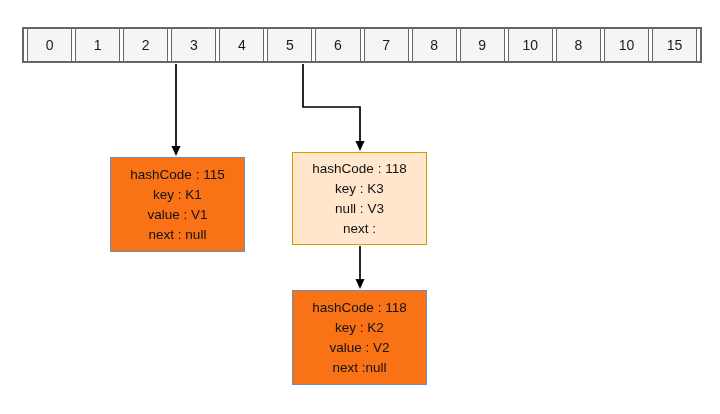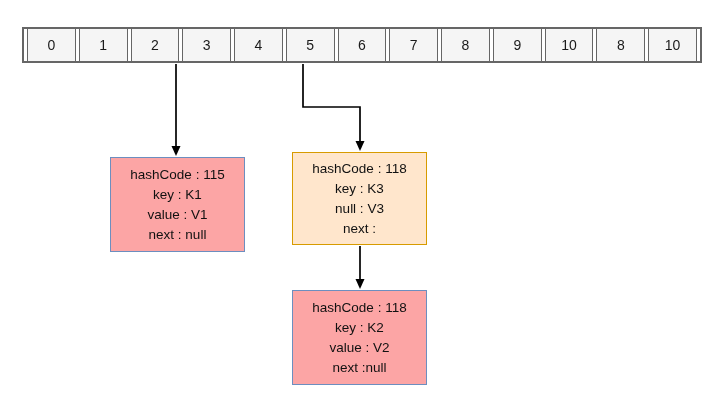--- a/index.html
+++ b/index.html
@@ -57,21 +57,21 @@
     display: flex;
     flex-direction: column;
     align-items: center;
     justify-content: center;
     text-align: center;
     font-size: 13.5px;
     line-height: 20px;
     color: #111111;
   }
   .node-blue {
-    background: #fca5a5;
+    background: #f97316;
     border: 1px solid #6c8ebf;
   }
   .node-orange {
     background: #ffe6cc;
     border: 1px solid #d79b00;
   }
   #node-k1 { left: 110px; top: 157px; width: 135px; height: 95px; }
   #node-k3 { left: 292px; top: 152px; width: 135px; height: 93px; }
   #node-k2 { left: 292px; top: 290px; width: 135px; height: 95px; }
   .node-line { white-space: pre; }
@@ -88,20 +88,21 @@
     <div class="bucket-cell">3</div>
     <div class="bucket-cell">4</div>
     <div class="bucket-cell">5</div>
     <div class="bucket-cell">6</div>
     <div class="bucket-cell">7</div>
     <div class="bucket-cell">8</div>
     <div class="bucket-cell">9</div>
     <div class="bucket-cell">10</div>
     <div class="bucket-cell">8</div>
     <div class="bucket-cell">10</div>
+    <div class="bucket-cell">15</div>
   </div>
 
   <svg class="arrows" viewBox="0 0 720 414" xmlns="http://www.w3.org/2000/svg">
 
     <g>
       <line x1="176" y1="64" x2="176" y2="148" stroke="#000000" stroke-width="1.7"></line>
       <polygon points="176,156 171.5,146 180.5,146" fill="#000000"></polygon>
     </g>
 
     <g>

